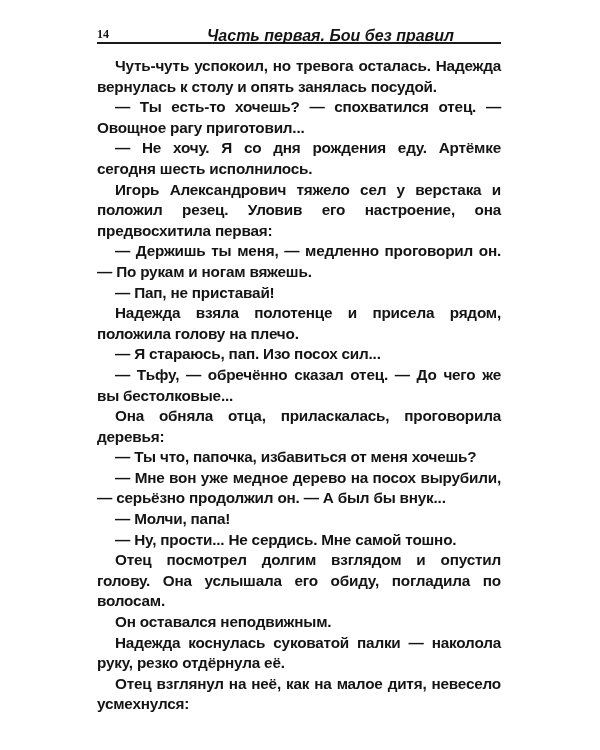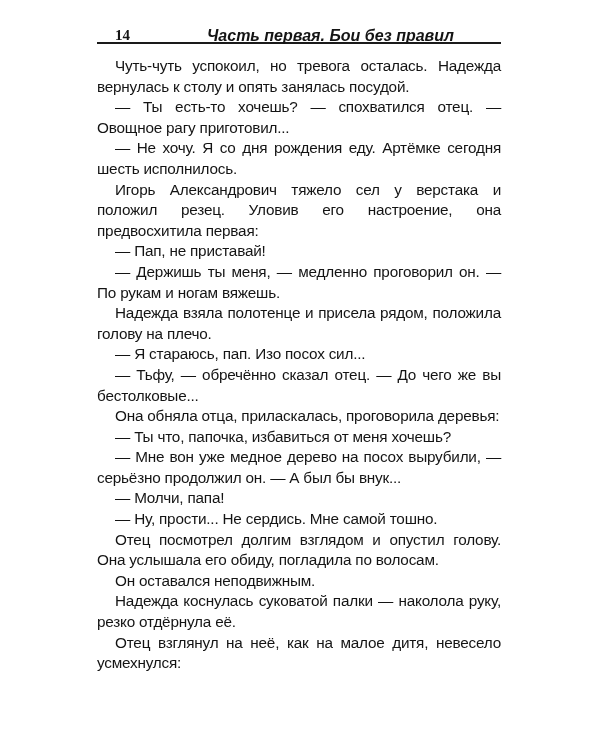--- a/index.html
+++ b/index.html
@@ -5,40 +5,40 @@
   html, body { margin: 0; padding: 0; background: #ffffff; }
   body { width: 600px; height: 750px; position: relative; overflow: hidden; }
   .page {
     position: absolute; left: 97px; top: 22px; width: 404px;
     font-family: "Liberation Sans", sans-serif; color: #141414;
   }
   .header {
     position: relative; height: 20px; border-bottom: 2px solid #1a1a1a;
     font-size: 12px; font-weight: bold;
   }
-  .page-num { position: absolute; left: 0; top: 5px; font-family: "Liberation Serif", serif; font-size: 15px; margin-left: 18px; }
+  .page-num { position: absolute; left: 0; top: 5px; font-family: "Liberation Serif", serif; font-size: 12px; }
   .running-title { position: absolute; left: 110px; top: 5px; font-style: italic; font-size: 16px; }
   .body-text { margin-top: 12px; font-size: 15.3px; line-height: 20.6px; }
-  .p { text-indent: 18px; text-align: justify; text-align-last: left; margin: 0; letter-spacing: -0.2px; }
+  .p { text-indent: 18px; text-align: justify; text-align-last: left; margin: 0; letter-spacing: -0.2px; font-weight: bold; }
 </style>
 </head>
 <body>
 
 <div class="page">
   <div class="header">
     <span class="page-num">14</span>
     <span class="running-title">Часть первая. Бои без правил</span>
   </div>
   <div class="body-text">
     <p class="p">Чуть-чуть успокоил, но тревога осталась. Надежда верну­лась к столу и опять занялась посудой.</p>
     <p class="p">— Ты есть-то хочешь? — спохватился отец. — Овощное рагу приготовил...</p>
     <p class="p">— Не хочу. Я со дня рождения еду. Артёмке сегодня шесть исполнилось.</p>
     <p class="p">Игорь Александрович тяжело сел у верстака и положил резец. Уловив его настроение, она предвосхитила первая:</p>
+    <p class="p">— Держишь ты меня, — медленно проговорил он. — По ру­кам и ногам вяжешь.</p>
     <p class="p">— Пап, не приставай!</p>
-    <p class="p">— Держишь ты меня, — медленно проговорил он. — По ру­кам и ногам вяжешь.</p>
     <p class="p">Надежда взяла полотенце и присела рядом, положила го­лову на плечо.</p>
     <p class="p">— Я стараюсь, пап. Изо посох сил...</p>
     <p class="p">— Тьфу, — обречённо сказал отец. — До чего же вы бес­толковые...</p>
     <p class="p">Она обняла отца, приласкалась, проговорила деревья:</p>
     <p class="p">— Ты что, папочка, избавиться от меня хочешь?</p>
     <p class="p">— Мне вон уже медное дерево на посох вырубили, — серьёз­но продолжил он. — А был бы внук...</p>
     <p class="p">— Молчи, папа!</p>
     <p class="p">— Ну, прости... Не сердись. Мне самой тошно.</p>
     <p class="p">Отец посмотрел долгим взглядом и опустил голову. Она услышала его обиду, погладила по волосам.</p>
     <p class="p">Он оставался неподвижным.</p>

